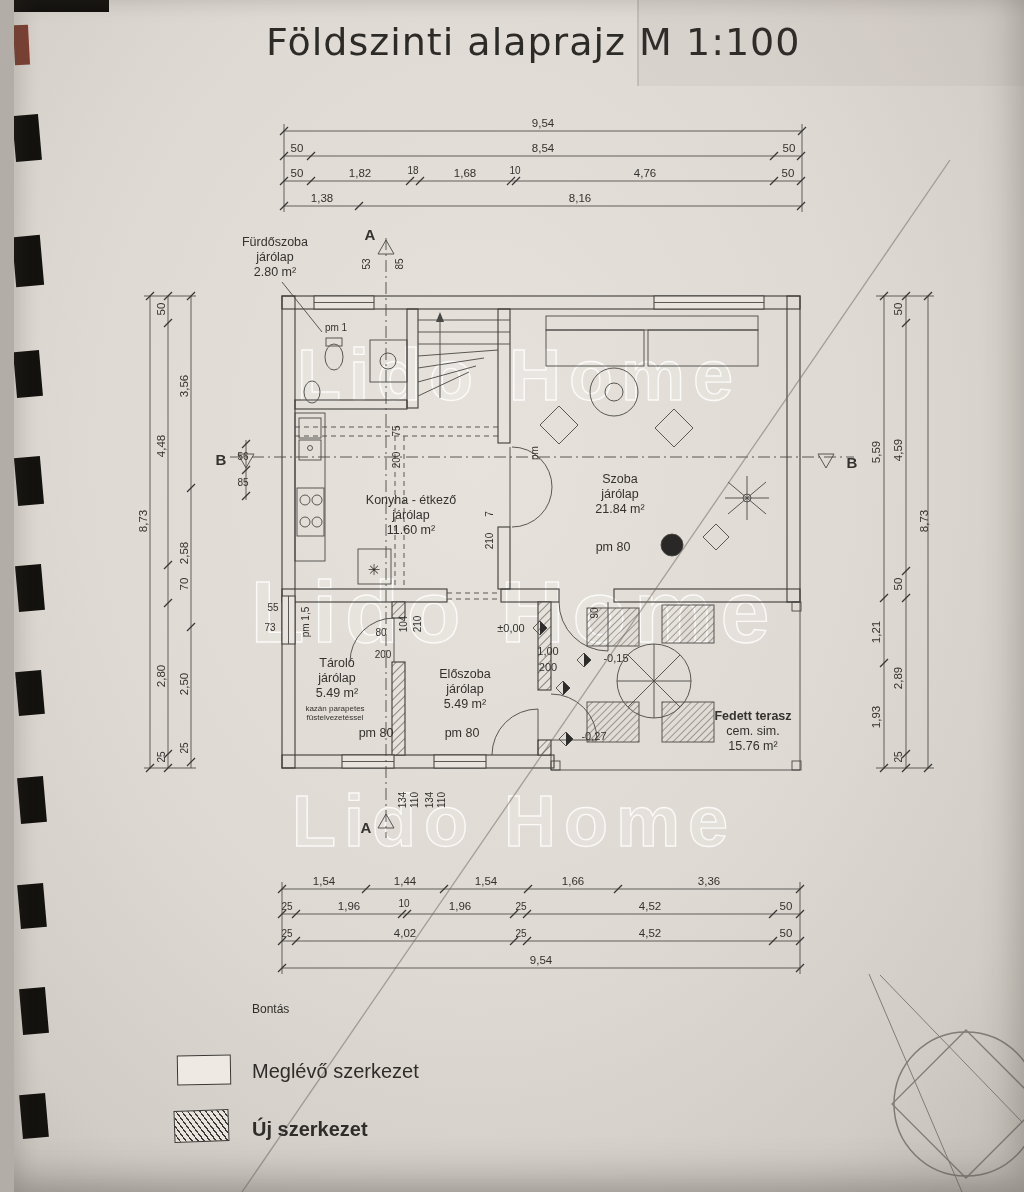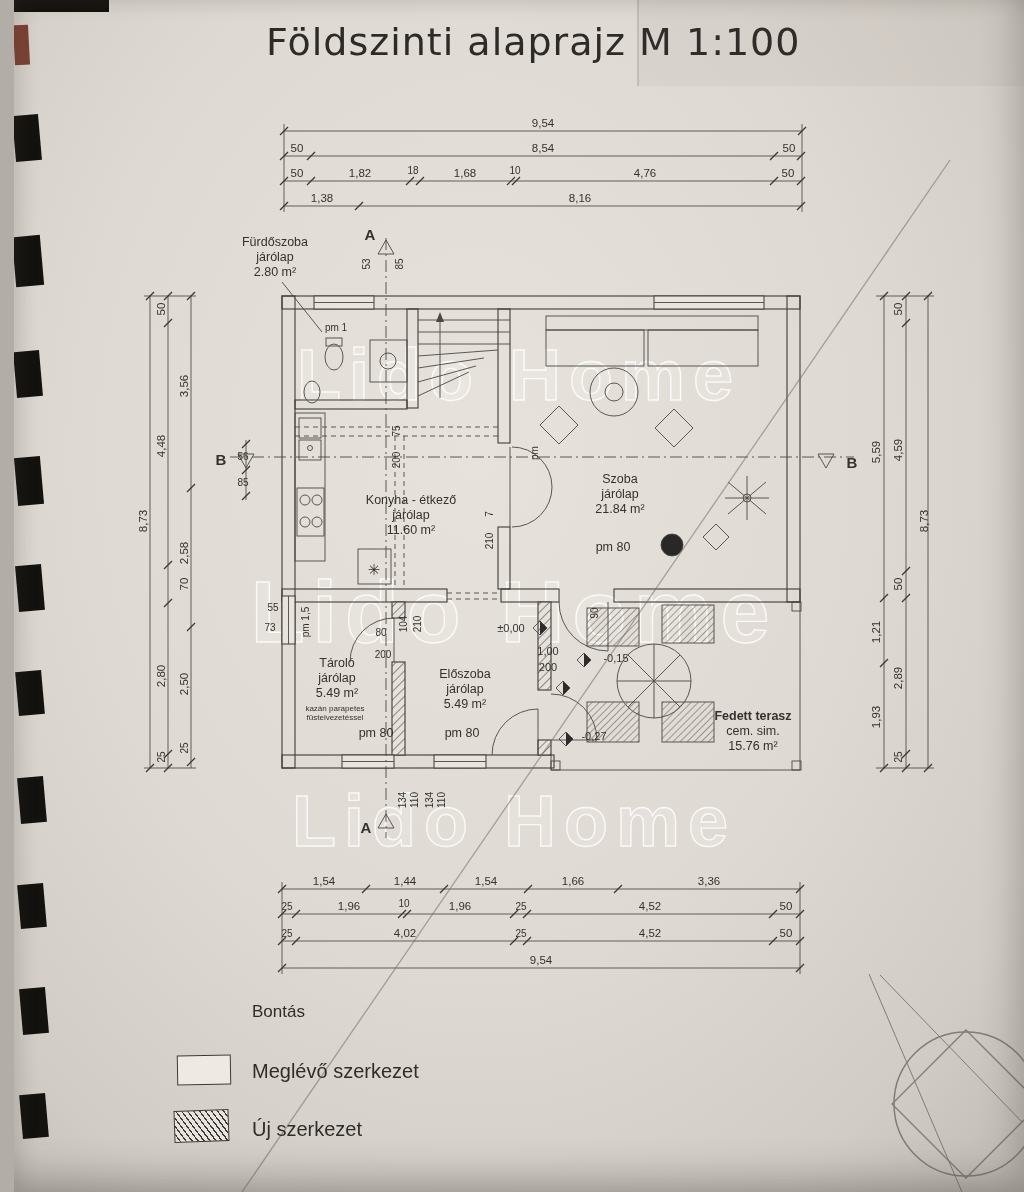--- a/index.html
+++ b/index.html
@@ -6,21 +6,21 @@
   .page{position:relative;width:1024px;height:1192px;overflow:hidden;
     background:radial-gradient(ellipse at 45% 38%, #e7e3dc 0%, #ded9d2 50%, #d1cdc6 80%, #beb9b2 100%);
     font-family:"Liberation Sans",sans-serif;margin-left:14px;}
   .shade{position:absolute;inset:0;pointer-events:none;
     box-shadow:inset -20px -16px 36px rgba(70,64,58,.32), inset 8px 0 18px rgba(70,64,58,.12);}
   svg.plan{position:absolute;left:0;top:0;}
   .title{position:absolute;left:252px;top:20px;font-size:38px;letter-spacing:1px;color:#2d2b28;
     font-family:"DejaVu Sans","Liberation Sans",sans-serif;}
   .mark{position:absolute;background:#14120f;}
   .cornermark{position:absolute;background:#7c4234;}
-  .legend-title{position:absolute;left:238px;top:1002px;font-size:17px;color:#2f2d2a;}
+  .legend-title{position:absolute;left:238px;top:1002px;font-size:12px;color:#2f2d2a;}
   .legend-label{position:absolute;left:238px;font-size:20px;color:#2f2d2a;}
   .legend-box{position:absolute;border:1.4px solid #3a3836;background:#eeeae3;}
   .legend-box.hatched{background:
      repeating-linear-gradient(55deg, rgba(0,0,0,0) 0 3.5px, #3b3935 3.5px 4.8px),#e8e4dd;}
   
   .t{font-family:"Liberation Sans",sans-serif;fill:#34322f;}
   .dim{font-size:11.5px;text-anchor:middle;}
   .dimS{font-size:10px;text-anchor:middle;}
   .room{font-size:12.5px;text-anchor:middle;}
   .tiny{font-size:8px;text-anchor:middle;}
@@ -460,16 +460,16 @@
       <line x1="866" y1="975" x2="1008" y2="1122" class="stamp"></line>
       <circle cx="952" cy="1104" r="72" class="stamp" stroke-width="1.5"></circle>
       <polygon points="952,1030 1026,1104 952,1178 878,1104" class="stamp" stroke-width="1.3"></polygon>
     </g>
   </svg>
 
   <div class="legend-title">Bontás</div>
   <div class="legend-box" style="left:163px;top:1055px;width:52px;height:28px;transform:rotate(-1deg);"></div>
   <div class="legend-label" style="top:1060px;">Meglévő szerkezet</div>
   <div class="legend-box hatched" style="left:160px;top:1110px;width:53px;height:30px;transform:rotate(-2deg);"></div>
-  <div class="legend-label" style="top:1118px;">Új szerkezet</div>
+  <div class="legend-label" style="top:1118px;font-weight:bold;">Új szerkezet</div>
 
   <div class="shade"></div>
 </div>
 
 </body></html>

